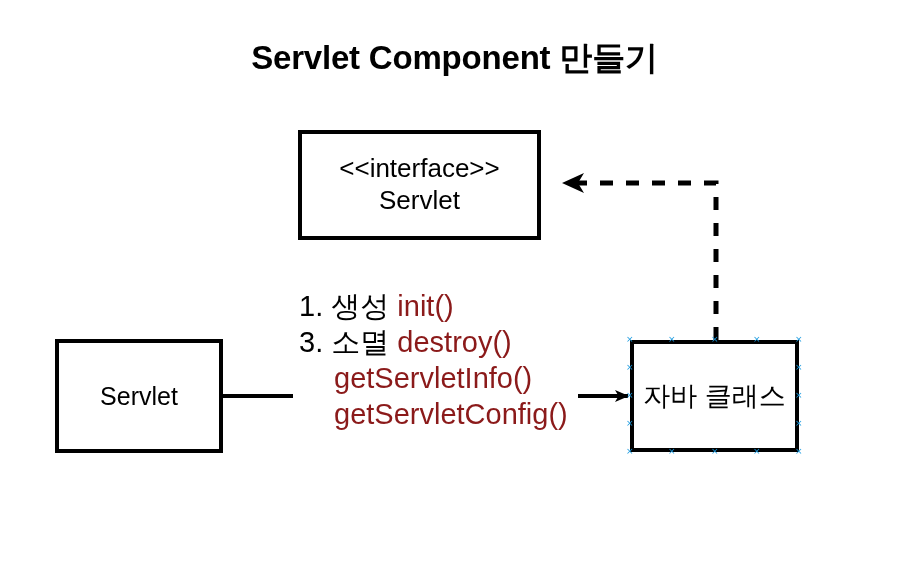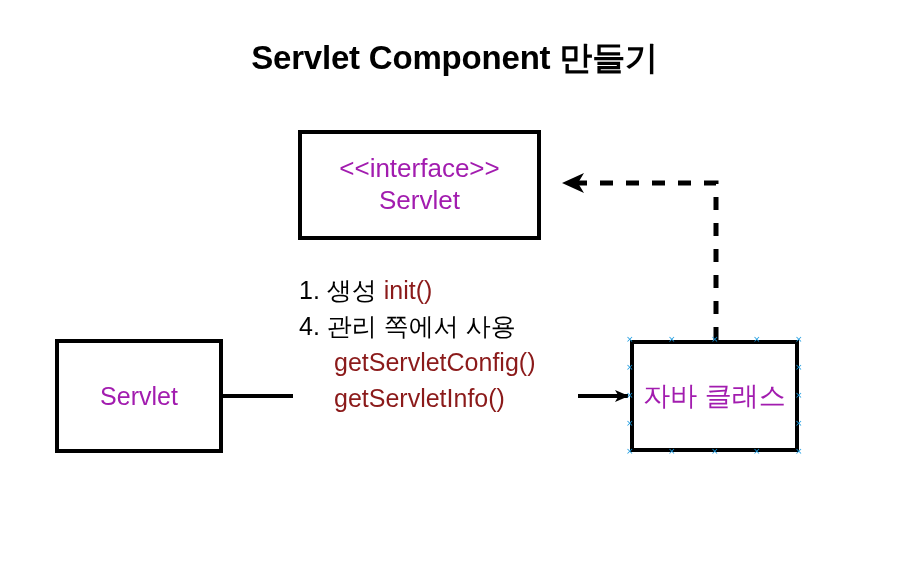--- a/index.html
+++ b/index.html
@@ -36,21 +36,21 @@
   
   .uml-box {
     position: absolute;
     box-sizing: border-box;
     background: #ffffff;
     border: 4px solid #000000;
     display: flex;
     flex-direction: column;
     align-items: center;
     justify-content: center;
-    color: #a21caf;
+    color: #000000;
     line-height: 1.22;
     text-align: center;
   }
 
   #interface-box {
     left: 298px;
     top: 130px;
     width: 243px;
     height: 110px;
     font-size: 26px;
@@ -95,23 +95,23 @@
     top: 0;
     width: 909px;
     height: 574px;
     pointer-events: none;
   }
 
   
   #steps-list {
     position: absolute;
     left: 299px;
-    top: 272px;
+    top: 288px;
     width: 300px;
-    font-size: 25px;
+    font-size: 29px;
     line-height: 36px;
     color: #000000;
     white-space: nowrap;
   }
   #steps-list .step {
     display: block;
   }
   #steps-list .num { color: #000000; }
   #steps-list .ko  { color: #000000; }
   #steps-list .api {
@@ -184,20 +184,21 @@
   <span class="handle" style="left:753px;  top:448px;">×</span>
   <span class="handle" style="left:795px;  top:448px;">×</span>
 
   <div id="steps-list">
     <span class="step">
       <span class="num">1.</span>
       <span class="ko">생성</span>
       <span class="api">init()</span>
     </span>
     <span class="step">
-      <span class="num">4.</span>
-      <span class="ko">관리 쪽에서 사용</span>
+      <span class="num">3.</span>
+      <span class="ko">소멸</span>
+      <span class="api">destroy()</span>
     </span>
+    <span class="sub">getServletInfo()</span>
     <span class="sub">getServletConfig()</span>
-    <span class="sub">getServletInfo()</span>
   </div>
 
 </div>
 
 </body></html>

